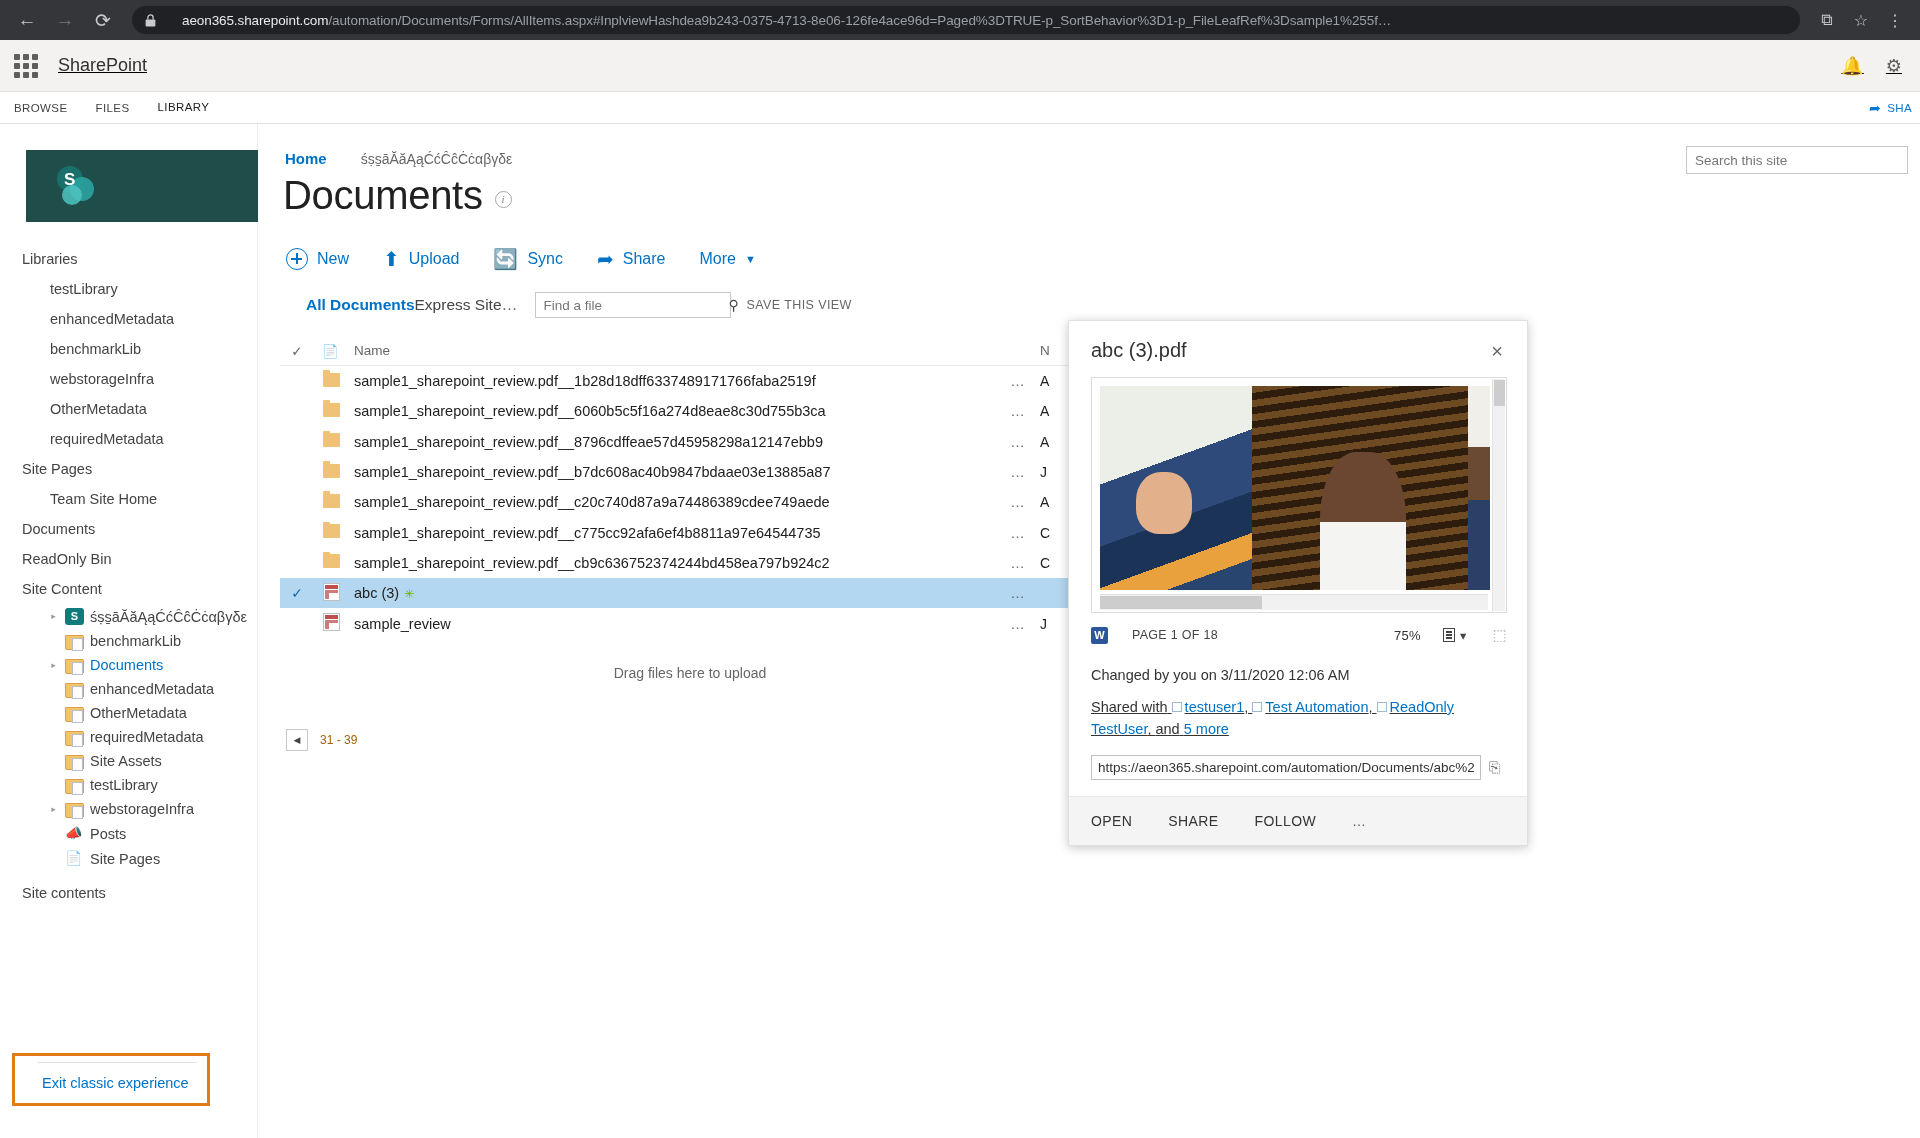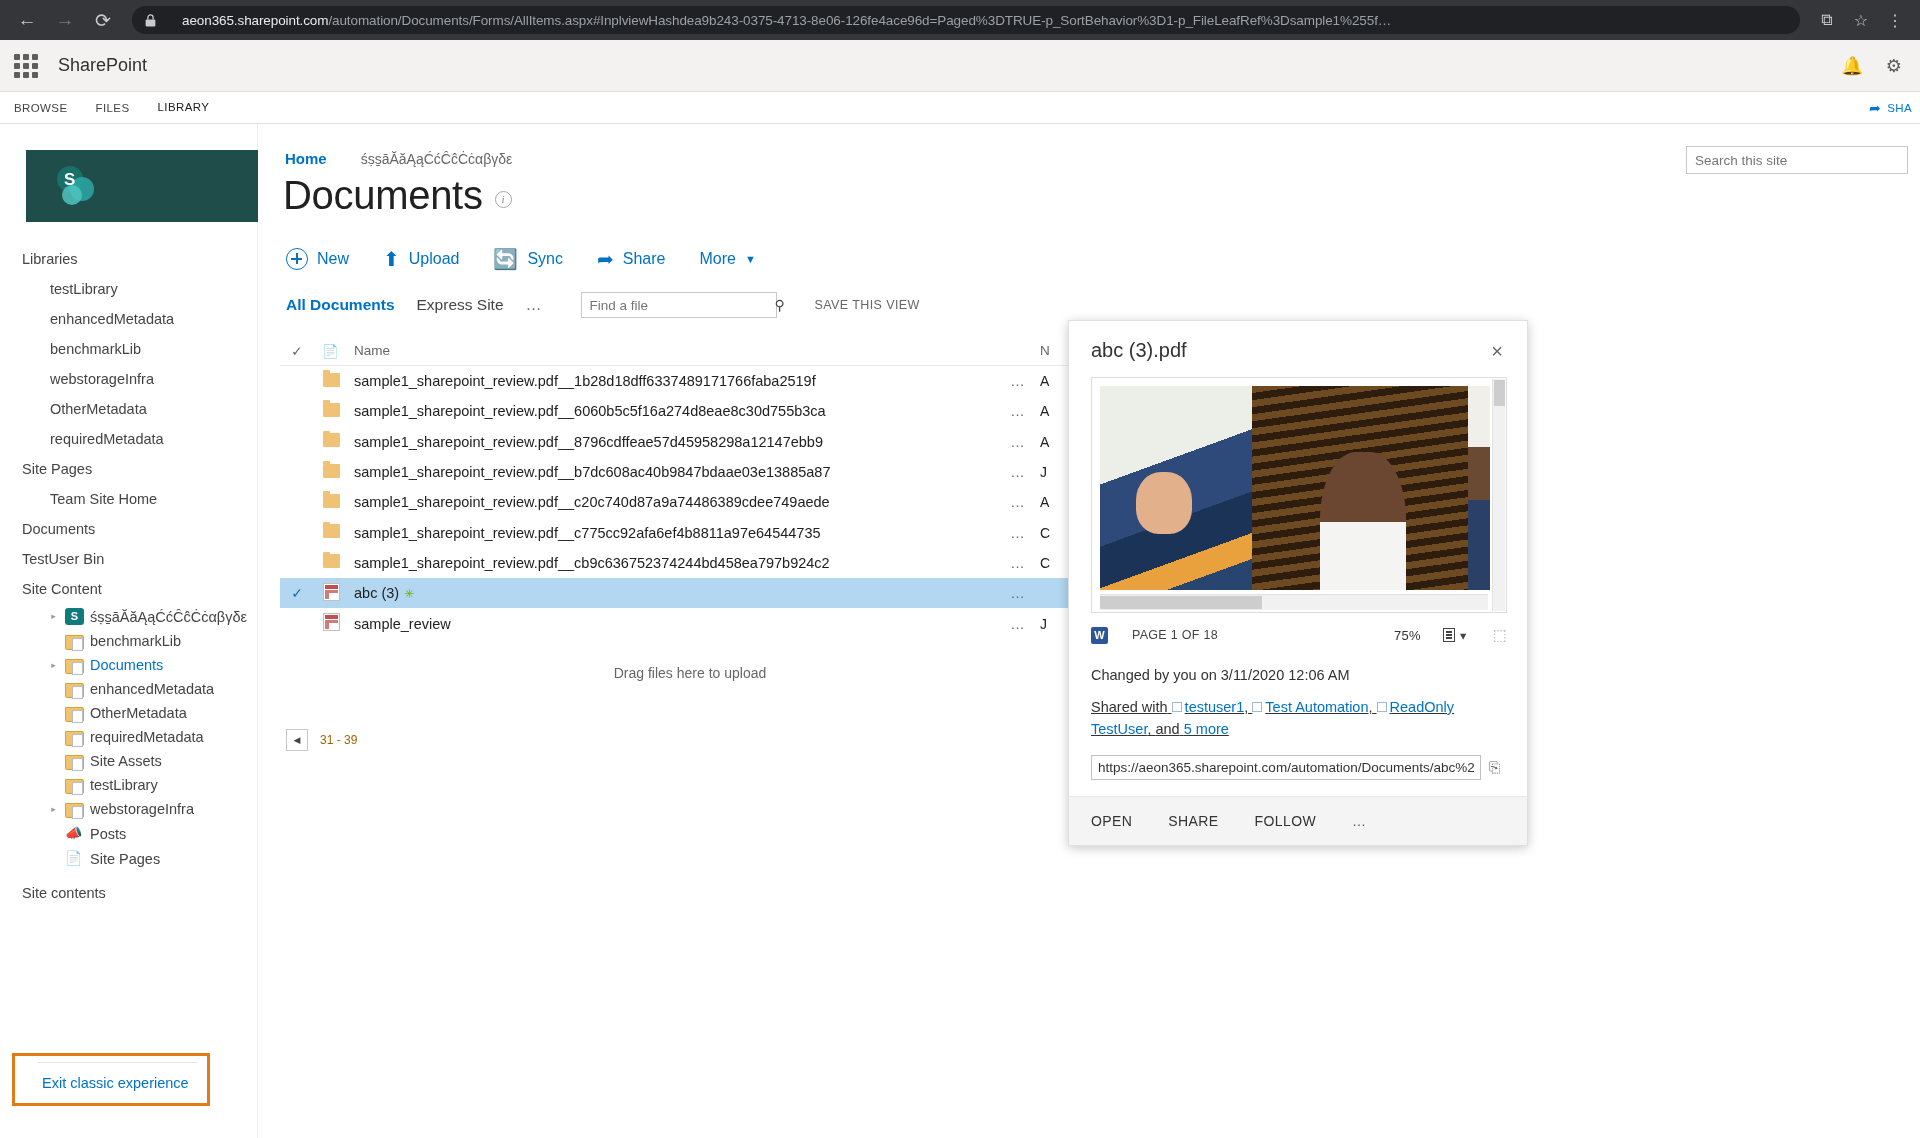--- a/index.html
+++ b/index.html
@@ -69,20 +69,21 @@
 
   
   .suite-bar {
     height: 52px;
     background: #f3f2f1;
     border-bottom: 1px solid #e1dfdd;
     display: flex;
     align-items: center;
     padding: 0 14px;
     position: relative;
+    text-decoration: underline;
   }
   .waffle {
     width: 24px; height: 24px;
     display: grid;
     grid-template-columns: repeat(3, 1fr);
     grid-template-rows: repeat(3, 1fr);
     gap: 3px;
     margin-right: 20px;
     cursor: pointer;
   }
@@ -339,23 +340,23 @@
     position: absolute;
     background: #0072c6;
   }
   .circ::before { left: 4px; top: 9.2px; width: 11px; height: 1.9px; }
   .circ::after { left: 9.2px; top: 4px; width: 1.9px; height: 11px; }
 
   
   .viewbar {
     display: flex;
     align-items: center;
-    gap: 22px;
     margin-top: 22px;
     padding-left: 6px;
+    margin-left: 20px;
   }
   .view-tab { font-size: 15.5px; color: #444; cursor: pointer; }
   .view-tab.active { color: #0072c6; font-weight: bold; }
   .view-ellip { color: #666; font-size: 16px; letter-spacing: 1px; cursor: pointer; }
   .findbox {
     width: 196px;
     height: 26px;
     border: 1px solid #c8c8c8;
     display: flex;
     align-items: center;
@@ -759,21 +760,21 @@
       <div class="nav-head">Libraries</div>
       <div class="nav-sub">testLibrary</div>
       <div class="nav-sub">enhancedMetadata</div>
       <div class="nav-sub">benchmarkLib</div>
       <div class="nav-sub">webstorageInfra</div>
       <div class="nav-sub">OtherMetadata</div>
       <div class="nav-sub">requiredMetadata</div>
       <div class="nav-head">Site Pages</div>
       <div class="nav-sub">Team Site Home</div>
       <div class="nav-head">Documents</div>
-      <div class="nav-head">TestUser Bin</div>
+      <div class="nav-head">ReadOnly Bin</div>
       <div class="nav-head">Site Content</div>
 
       <div class="nav-tree-item indented">
         <span class="twisty">▸</span>
         <span class="sp-site-ic">S</span>
         <span class="tree-label">śṣs̱āĂăĄąĆćĈĉĊċαβγδε</span>
       </div>
       <div class="nav-tree-item indented">
         <span class="twisty empty">▸</span>
         <span class="folder-ic"></span>

